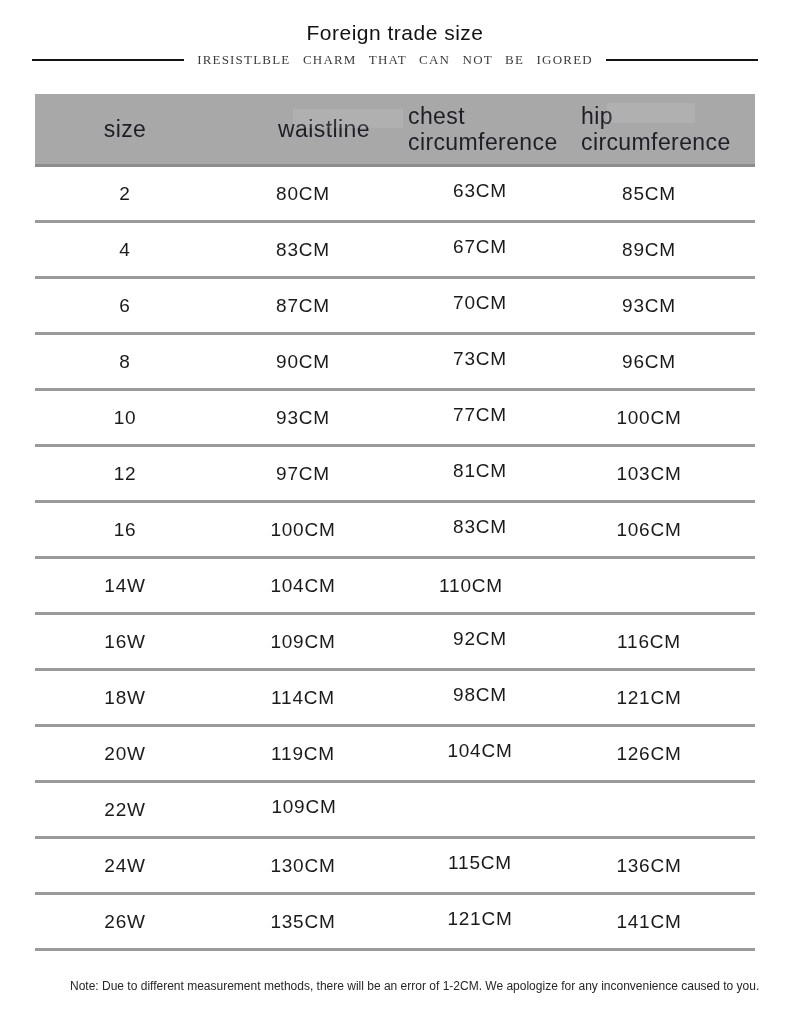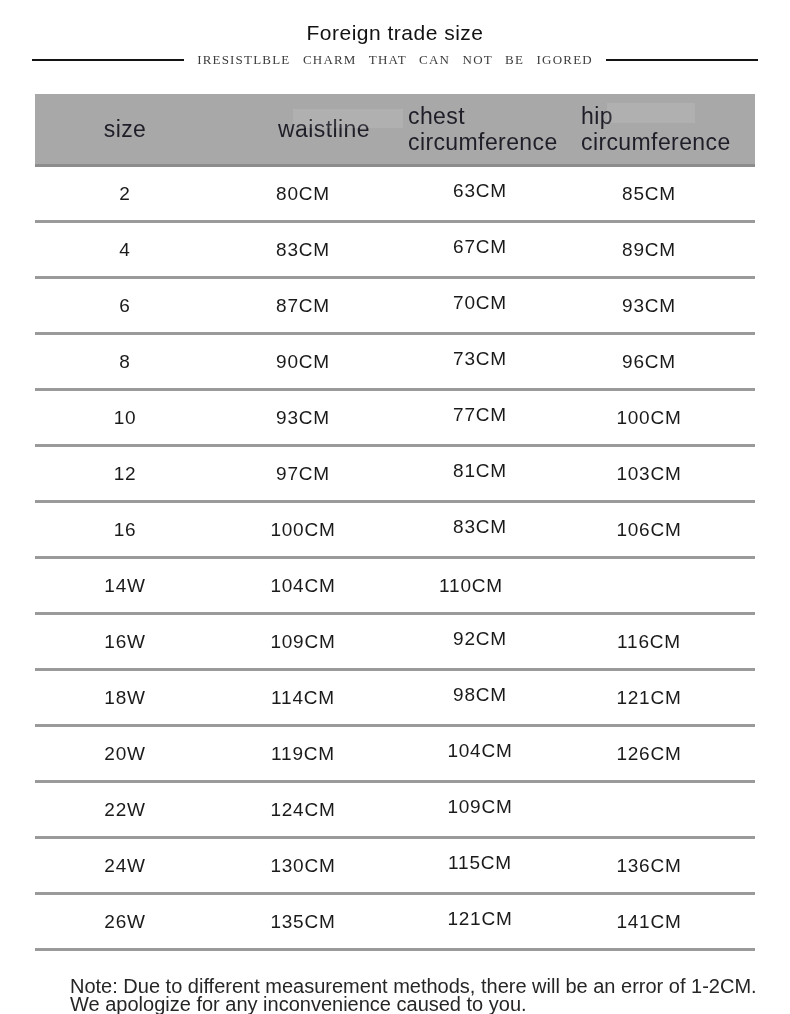--- a/index.html
+++ b/index.html
@@ -48,21 +48,21 @@
     border-bottom:3px solid var(--divider,#9a9a9a);box-sizing:border-box;
   }
   .cell{
     font-size:19px;letter-spacing:.8px;color:var(--body-text,#1a1a1a);text-align:center;
   }
   .cell.col-waist{transform:translateY(-3px);}
   .cell.col-hip{padding-right:26px;box-sizing:border-box;}
   
   .note{
     margin:26px 0 0 70px;width:690px;
-    font-size:20px;line-height:18px;color:#262626;
+    font-size:12px;line-height:18px;color:#262626;
   }
 </style>
 </head>
 <body>
 
 <div class="page">
 
   <h1 class="page-title">Foreign trade size</h1>
 
   <div class="subtitle-row">
@@ -141,21 +141,20 @@
           <div class="cell col-hip">121CM</div>
         </div>
         <div class="row">
           <div class="cell col-size">20W</div>
           <div class="cell col-chest">119CM</div>
           <div class="cell col-waist">104CM</div>
           <div class="cell col-hip">126CM</div>
         </div>
         <div class="row">
           <div class="cell col-size">22W</div>
-          <div class="cell col-chest">124CM</div>
           <div class="cell col-waist">109CM</div>
         </div>
         <div class="row">
           <div class="cell col-size">24W</div>
           <div class="cell col-chest">130CM</div>
           <div class="cell col-waist">115CM</div>
           <div class="cell col-hip">136CM</div>
         </div>
         <div class="row">
           <div class="cell col-size">26W</div>

